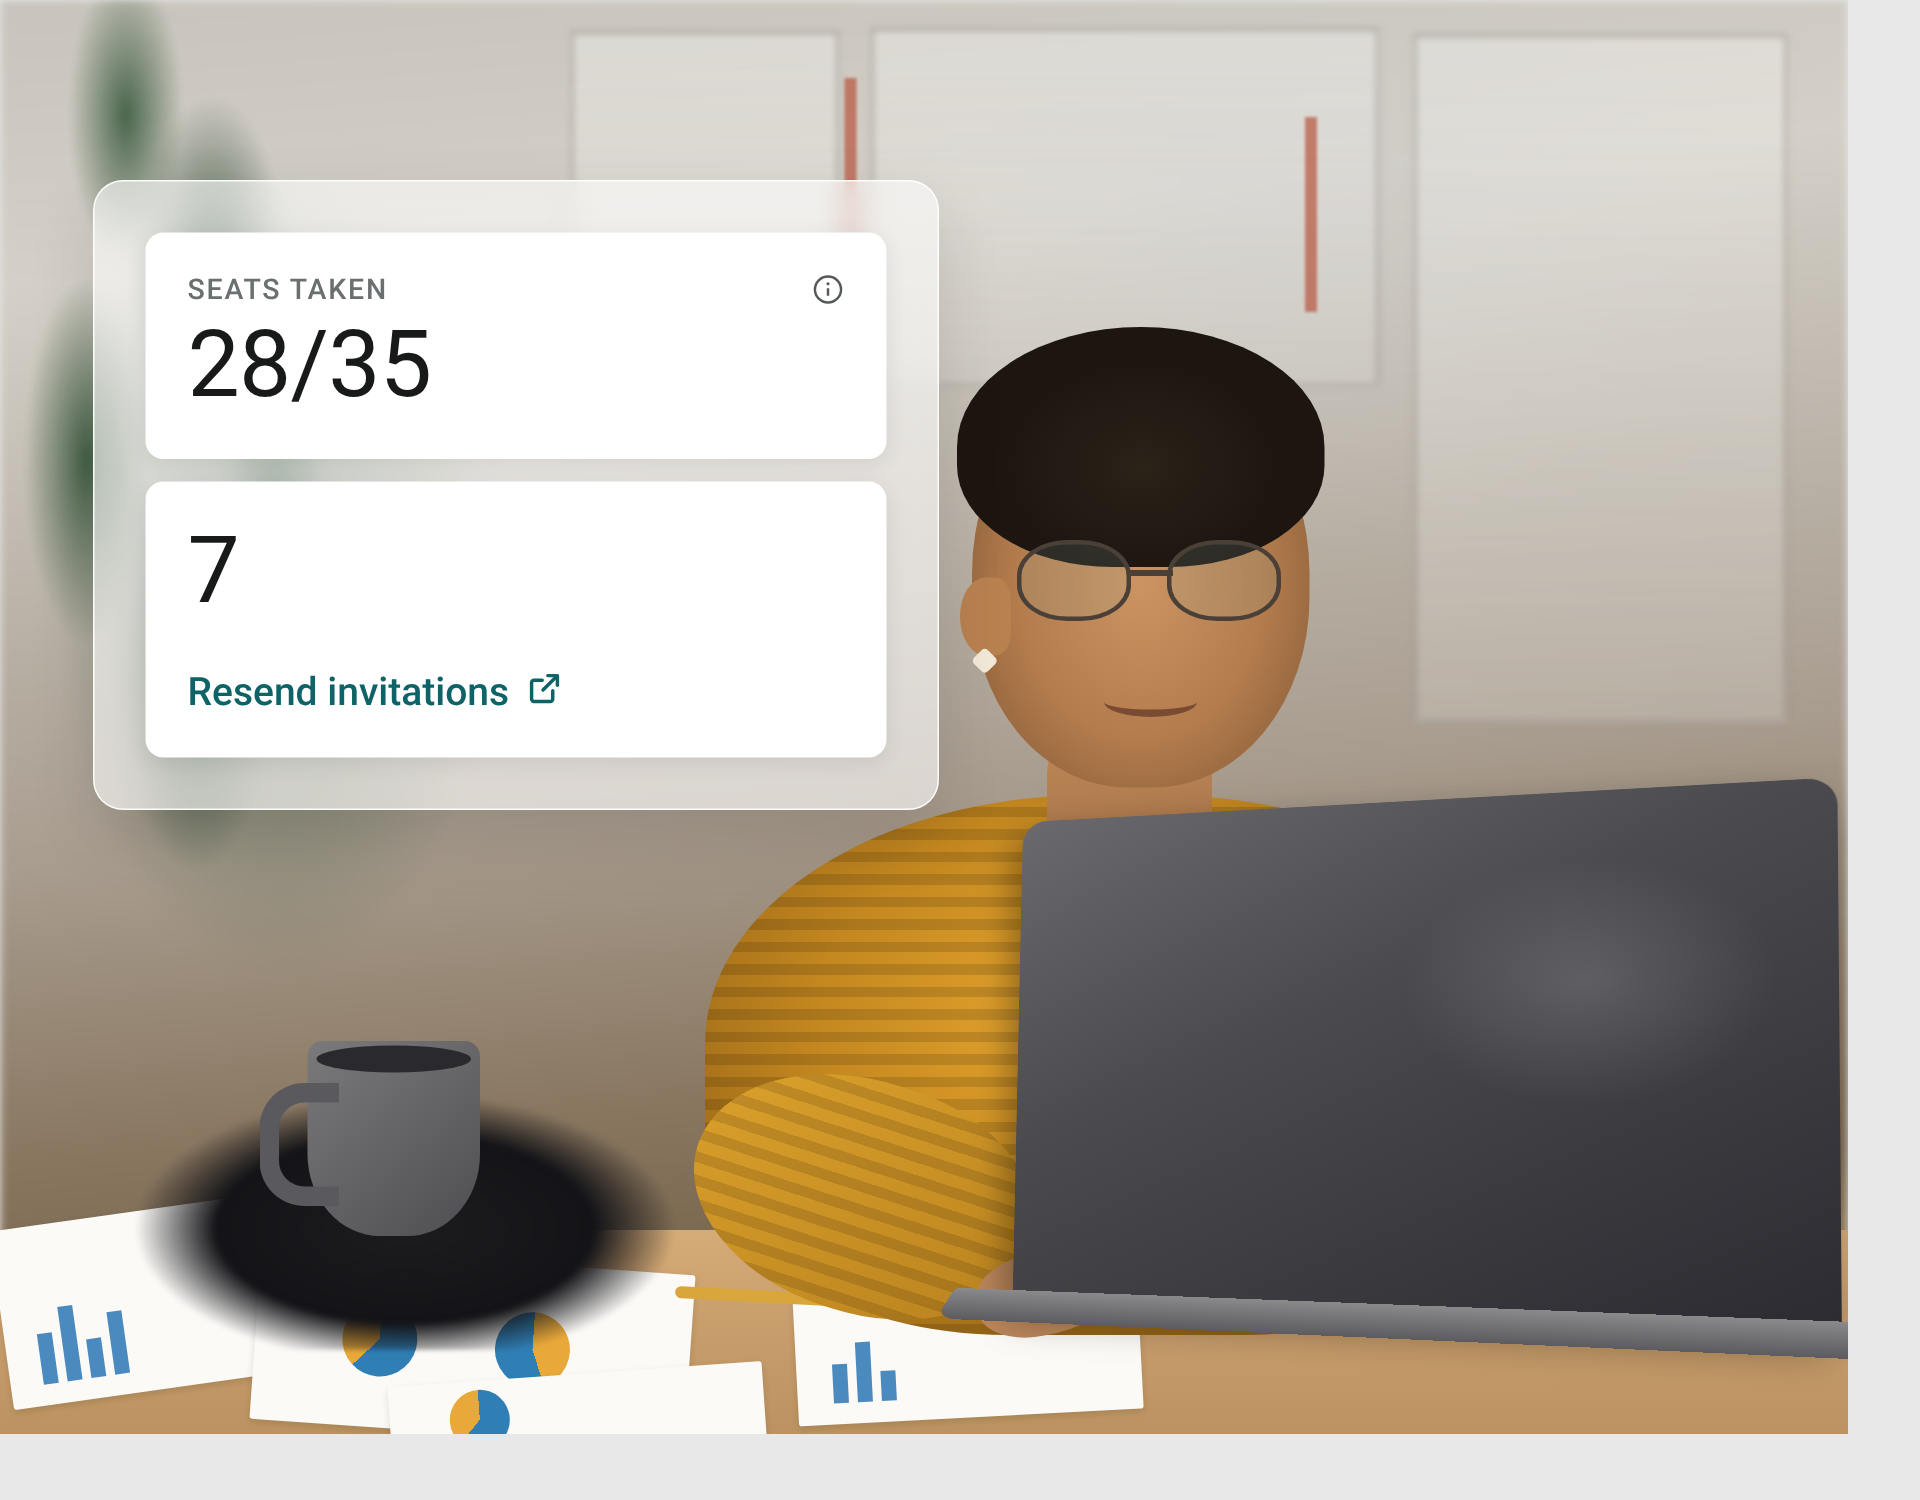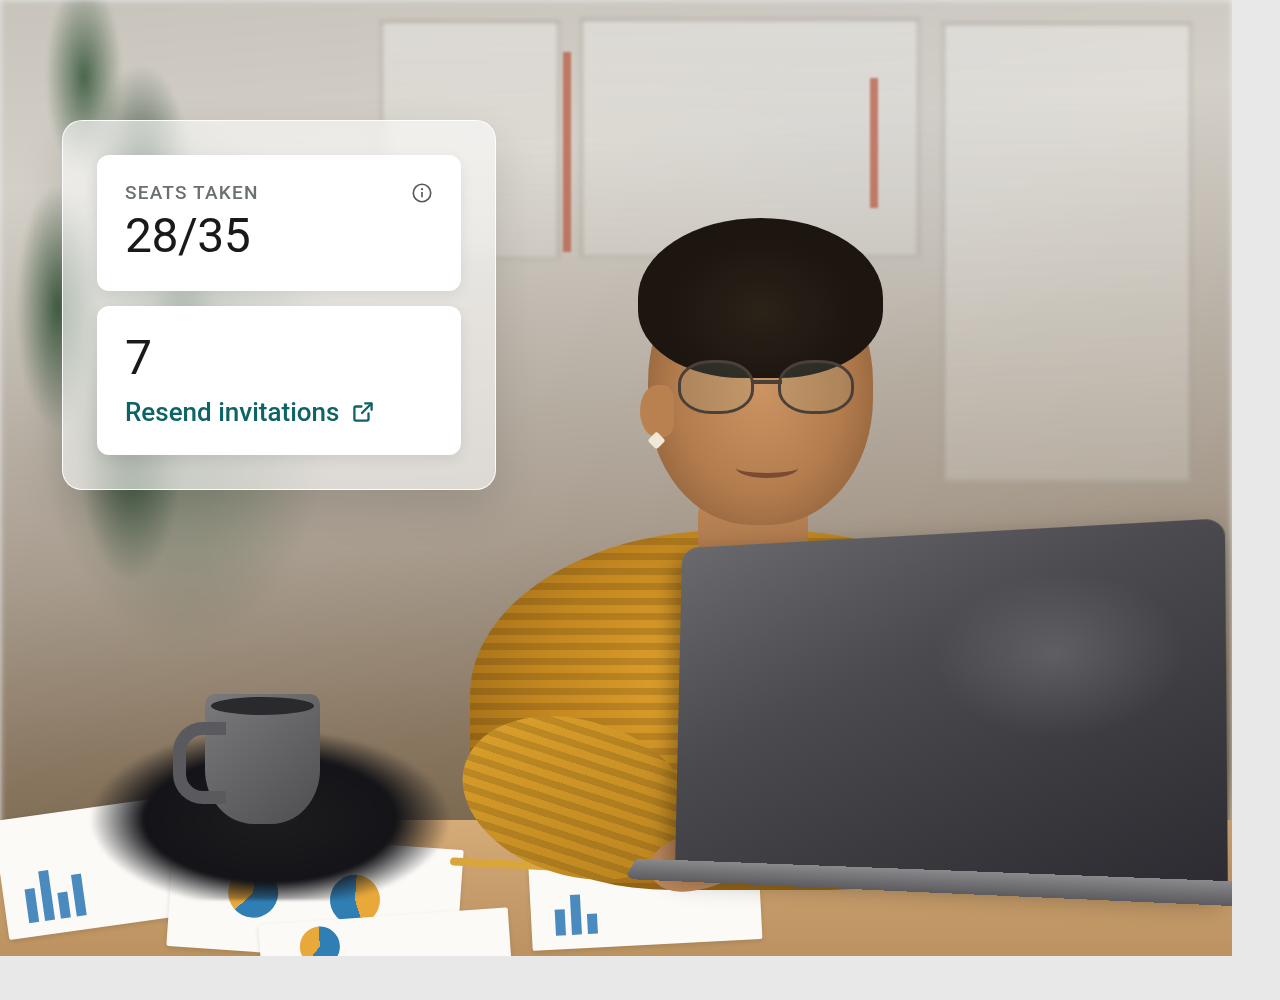--- a/index.html
+++ b/index.html
@@ -334,21 +334,21 @@
       transform: perspective(800px) rotateX(62deg);
       transform-origin: top;
     }
 
     
 
     .overlay-panel {
       position: absolute;
       left: 62px;
       top: 120px;
-      width: 434px;
+      width: 564px;
       padding: 34px;
       background: rgba(255,255,255,0.58);
       border: 1px solid rgba(255,255,255,0.9);
       border-radius: 20px;
       backdrop-filter: blur(8px);
       box-shadow: 0 18px 44px rgba(0,0,0,0.12);
       display: flex;
       flex-direction: column;
       gap: 15px;
     }
@@ -377,32 +377,32 @@
 
     .info-icon {
       width: 22px;
       height: 22px;
       flex-shrink: 0;
       color: #55595a;
     }
     .info-icon svg { width: 100%; height: 100%; display:block; }
 
     .card-value {
-      font-size: 48px;
+      font-size: 62px;
       font-weight: 400;
       color: #181a1a;
       line-height: 1.1;
       letter-spacing: -0.5px;
     }
 
     .card-link {
       display: inline-flex;
-      align-items: center;
+      align-items: flex-start;
       gap: 12px;
-      margin-top: 12px;
+      margin-top: 32px;
       font-size: 26px;
       font-weight: 500;
       color: #0d6365;
       text-decoration: none;
       cursor: pointer;
     }
 
     .ext-icon {
       width: 24px;
       height: 24px;

